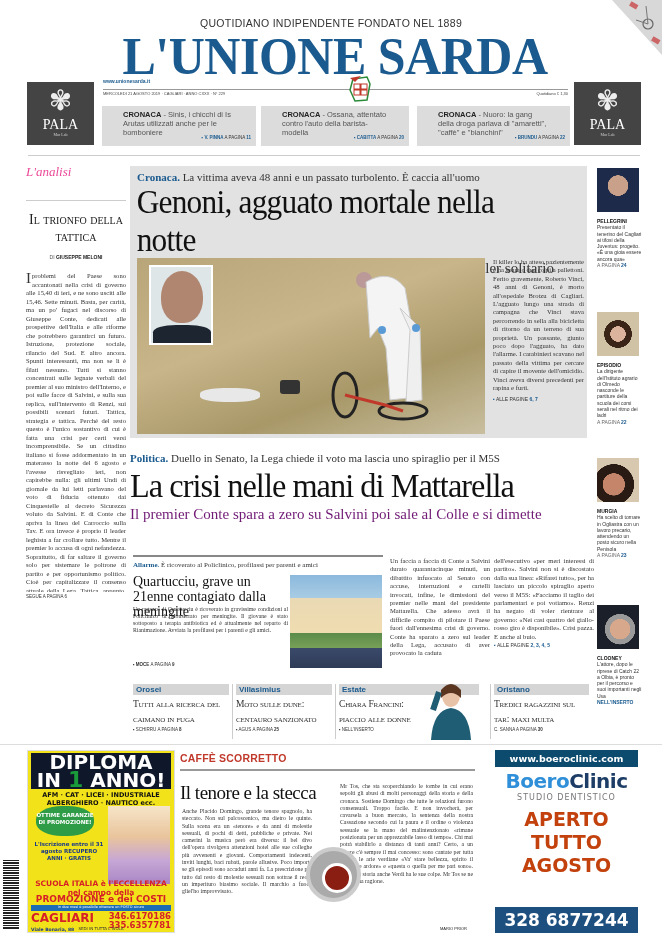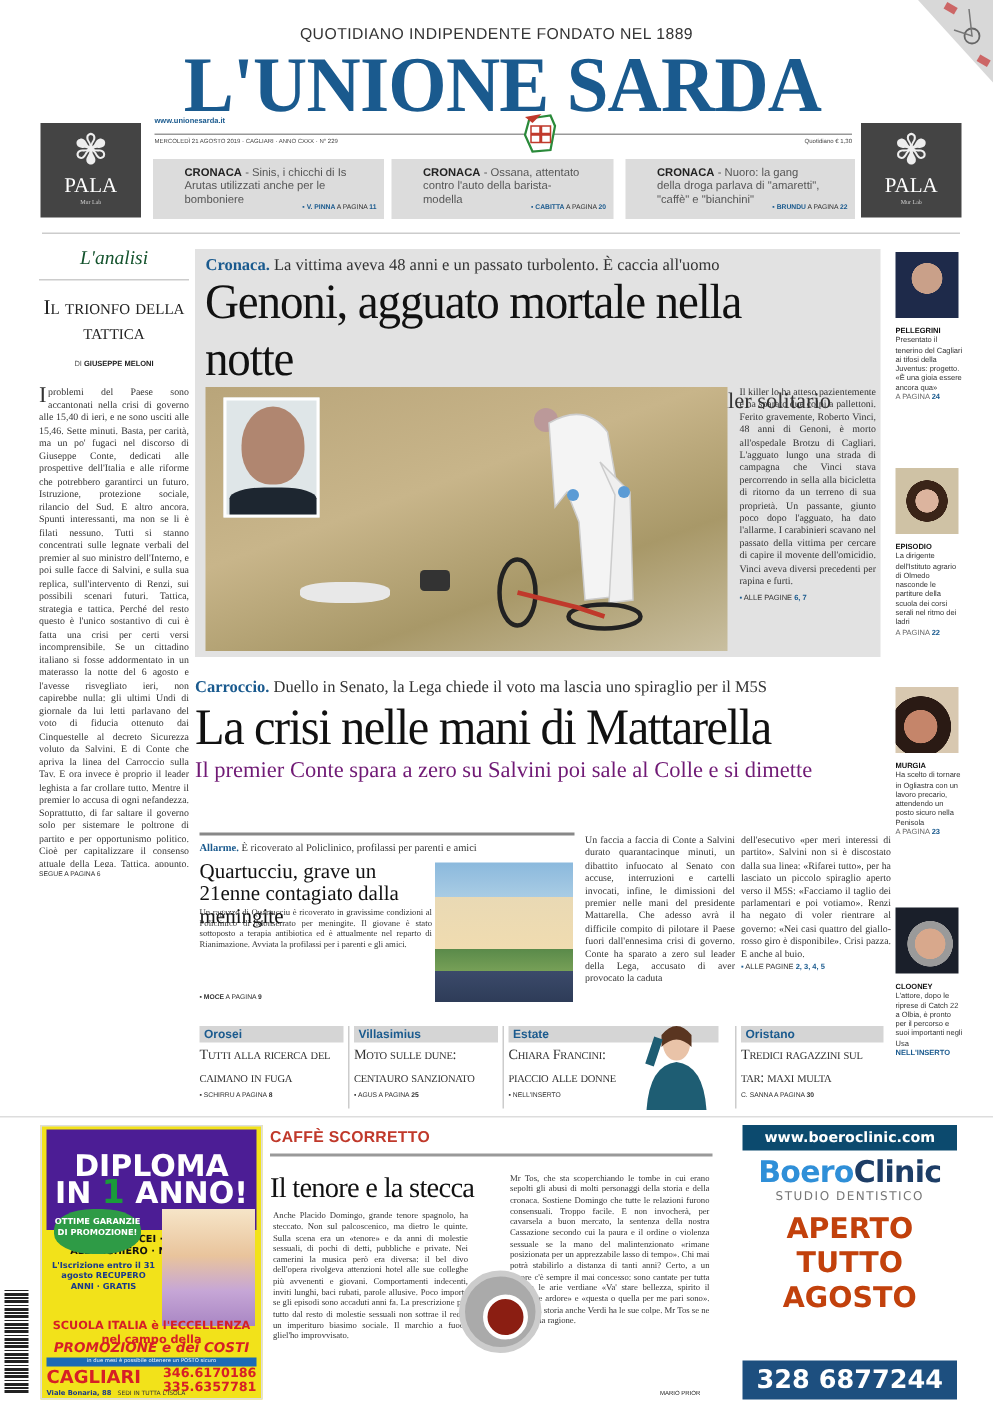--- a/index.html
+++ b/index.html
@@ -15,21 +15,21 @@
 .pala .pl{font-size:14px;line-height:14px}
 .pala .sub{font-size:4px;color:#ccc}
 .teaser{top:106px;height:40px;background:#dcdcdc;padding:4px 21px;font-family:"Liberation Sans",sans-serif;font-size:7.5px;line-height:9px;color:#555}
 .teaser b{color:#222}
 .teaser .ref{position:absolute;right:5px;bottom:4px;font-size:4.5px;color:#333}
 .teaser .ref b{color:#1a5a8e}
 .corner{right:0;top:0;width:80px;height:60px}
 .hr-top{left:28px;width:612px;top:155px;border-top:1px solid #ccc}
 
 .lcol{left:26px;width:100px;top:164px}
-.analisi{text-align:center;color:#14532d;font-size:13px;font-style:italic;border-bottom:1px solid #ccc;padding-bottom:6px}
+.analisi{text-align:left;color:#ec4899;font-size:13px;font-style:italic;border-bottom:1px solid #ccc;padding-bottom:20px}
 .lhead{text-align:center;font-variant:small-caps;font-size:14px;line-height:17px;margin-top:10px;color:#222}
 .lby{text-align:center;font-family:"Liberation Sans",sans-serif;font-size:5px;margin-top:9px;color:#555}
 .lby b{color:#222}
 .ltext{font-size:6.6px;line-height:8.5px;text-align:justify;margin-top:12px;color:#333;height:320px;overflow:hidden}
 .ltext:first-letter{font-size:15px;float:left;line-height:13px;margin-right:1px}
 .lfoot{font-family:"Liberation Sans",sans-serif;font-size:4.5px;color:#333;margin-top:2px}
 
 .lead{left:130px;top:166px;width:457px;height:272px;background:#e2e2e2}
 .kicker{font-size:11px;color:#333;padding:5px 7px 0}
 .kicker b{color:#1a5a8e}
@@ -69,28 +69,28 @@
 
 .strip{top:684px;height:58px}
 .strip .lbl{background:#d5d5d5;font-family:"Liberation Sans",sans-serif;font-weight:bold;font-size:8px;color:#1a5a8e;padding:1px 3px}
 .strip .tt{font-variant:small-caps;font-size:9.5px;line-height:15px;color:#333;margin-top:2px;letter-spacing:-.2px}
 .strip .rr{font-family:"Liberation Sans",sans-serif;font-size:4.5px;color:#333}
 .vsep{top:684px;height:55px;border-left:1px solid #ccc}
 .woman{left:423px;top:680px;width:55px;height:60px}
 
 .hrb{left:0;top:744px;width:662px;border-top:1px solid #ddd}
 .ad1{left:27px;top:750px;width:148px;height:183px;background:#f2e21a;border:1px solid #ddd;font-family:"DejaVu Sans",sans-serif;text-align:center}
-.ad1 .top{background:#4c1d95;color:#fff;font-weight:bold;font-size:20px;line-height:18px;padding:15px 0;margin:2px 3px}
+.ad1 .top{background:#0f172a;color:#fff;font-weight:bold;font-size:20px;line-height:18px;padding:0 0;margin:2px 3px}
 .ad1 .top .one{color:#1a9b3a;font-size:22px}
 .ad1 .li{font-size:6.5px;font-weight:bold;line-height:8px;color:#111}
 .ad1 .blob{position:absolute;left:8px;top:55px;width:58px;height:30px;background:#2e9b46;color:#fff;font-size:5.5px;font-weight:bold;border-radius:45%;padding-top:6px;line-height:7px}
 .ad1 .photo2{position:absolute;right:4px;top:55px;width:62px;height:78px;background:linear-gradient(180deg,#f6e5c8,#e9c49c 40%,#c6a6d6 70%,#a986c4)}
 .ad1 .mid{position:absolute;left:6px;top:90px;width:70px;font-size:5.5px;font-weight:bold;color:#1a3a8a;line-height:7px}
 .ad1 .sc{position:absolute;left:3px;top:128px;width:140px;font-size:7.5px;font-weight:bold;color:#d61f26}
-.ad1 .pr{position:absolute;left:3px;top:143px;width:140px;font-size:9px;font-weight:bold;color:#d61f26;font-style:italic}
+.ad1 .pr{position:absolute;left:3px;top:143px;width:140px;font-size:9px;font-weight:bold;color:#d61f26;}
 .ad1 .bar{position:absolute;left:3px;top:154px;width:140px;height:6px;background:#1b6bb5;color:#fff;font-size:3.5px}
 .ad1 .city{position:absolute;left:3px;top:161px;font-size:12px;font-weight:bold;color:#d61f26;text-align:left;line-height:12px}
 .ad1 .city small{display:block;font-size:4.5px;color:#1a3a8a}
 .ad1 .tel{position:absolute;right:3px;top:161px;font-size:8.5px;font-weight:bold;color:#d61f26;line-height:9px;text-align:left}
 .ad1 .ft{position:absolute;left:0;bottom:1px;width:100%;font-size:4px;color:#333}
 .barcode{left:3px;top:860px;width:16px;height:70px;background:repeating-linear-gradient(180deg,#222 0 1px,#fff 1px 2px,#222 2px 4px,#fff 4px 5px)}
 .caffe{left:180px;top:752px;width:295px}
 .caffe .cap{font-family:"Liberation Sans",sans-serif;font-weight:bold;font-size:10.5px;color:#c0392b;border-bottom:2px solid #999;padding-bottom:5px;letter-spacing:.2px}
 .caffe .ch{font-size:19px;color:#111;margin-top:11px;letter-spacing:-.5px}
 .ctext{font-size:5.8px;line-height:7.3px;color:#333;text-align:justify}
@@ -210,21 +210,21 @@
   <b class="nm">MURGIA</b><span>Ha scelto di tornare in Ogliastra con un lavoro precario, attendendo un posto sicuro nella Penisola</span>
   <div class="pg"><span>A PAGINA</span> <b>23</b></div>
 </div>
 <div class="abs rcol" style="top:605px">
   <div class="pic" style="background:radial-gradient(circle at 55% 55%,#d8a88c 0 30%,#9a9a9a 31% 45%,#1a1f2a 46% 100%)"></div>
   <b class="nm">CLOONEY</b><span>L'attore, dopo le riprese di Catch 22 a Olbia, è pronto per il percorso e suoi importanti negli Usa</span>
   <div class="pg"><span></span> <b>NELL'INSERTO</b></div>
 </div>
 
 <div class="abs story2">
-  <div class="k2"><b>Carroccio.</b> <span>Duello in Senato, la Lega chiede il voto ma lascia uno spiraglio per il M5S</span></div>
+  <div class="k2"><b>Politica.</b> <span>Duello in Senato, la Lega chiede il voto ma lascia uno spiraglio per il M5S</span></div>
   <div class="h2">La crisi nelle mani di Mattarella</div>
   <div class="d2">Il premier Conte spara a zero su Salvini poi sale al Colle e si dimette</div>
 </div>
 <div class="abs sep"></div>
 <div class="abs alarme"><b>Allarme.</b> <span>È ricoverato al Policlinico, profilassi per parenti e amici</span></div>
 <div class="abs qh">Quartucciu, grave un 21enne contagiato dalla meningite</div>
 <div class="abs qtext">Un ragazzo di Quartucciu è ricoverato in gravissime condizioni al Policlinico di Monserrato per meningite. Il giovane è stato sottoposto a terapia antibiotica ed è attualmente nel reparto di Rianimazione. Avviata la profilassi per i parenti e gli amici.</div>
 <div class="abs qref">▪ <b>MOCE</b> <span>A PAGINA</span> <b>9</b></div>
 <div class="abs qphoto"></div>
 

